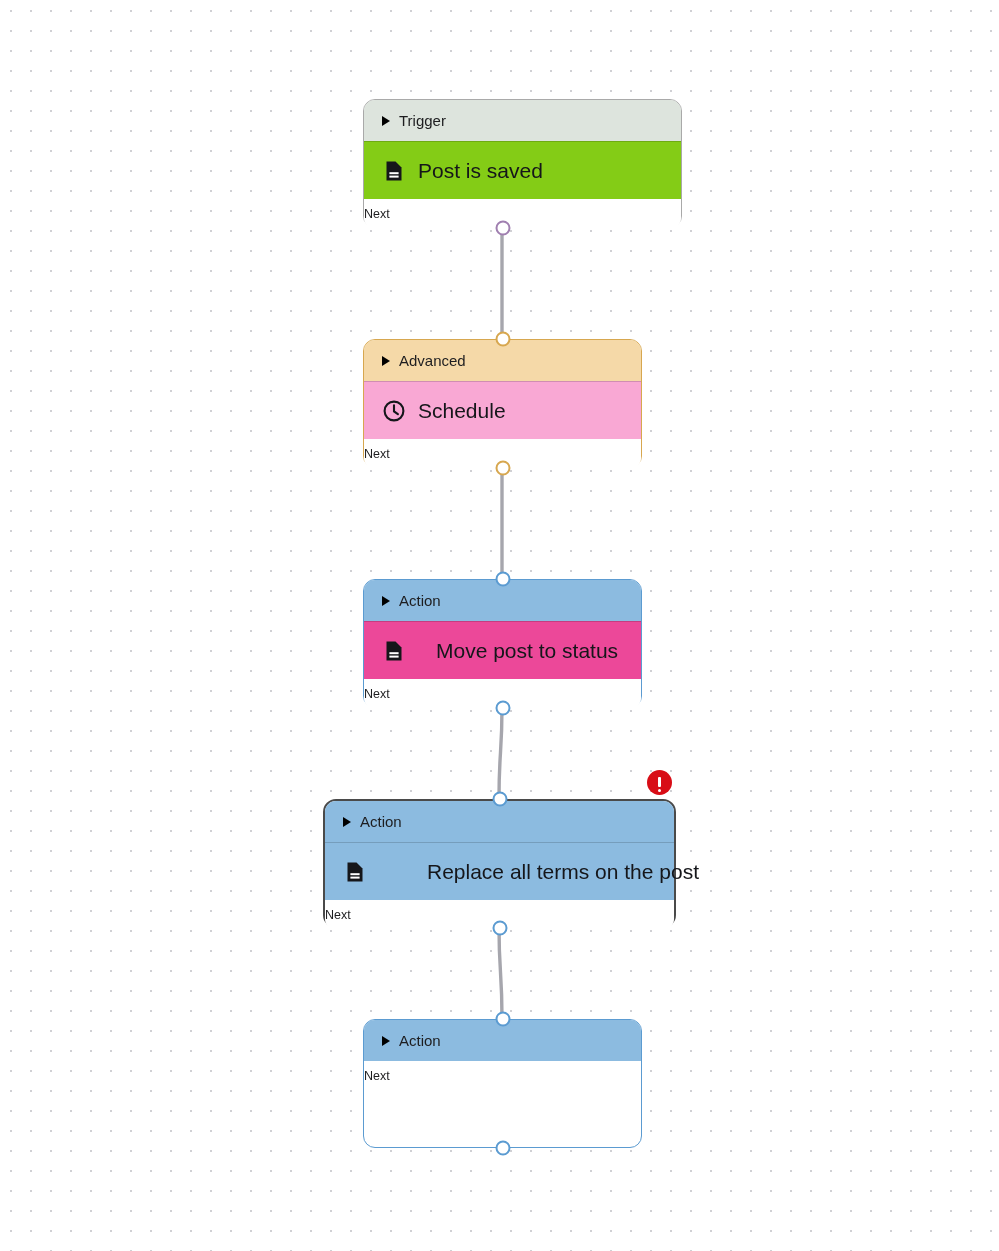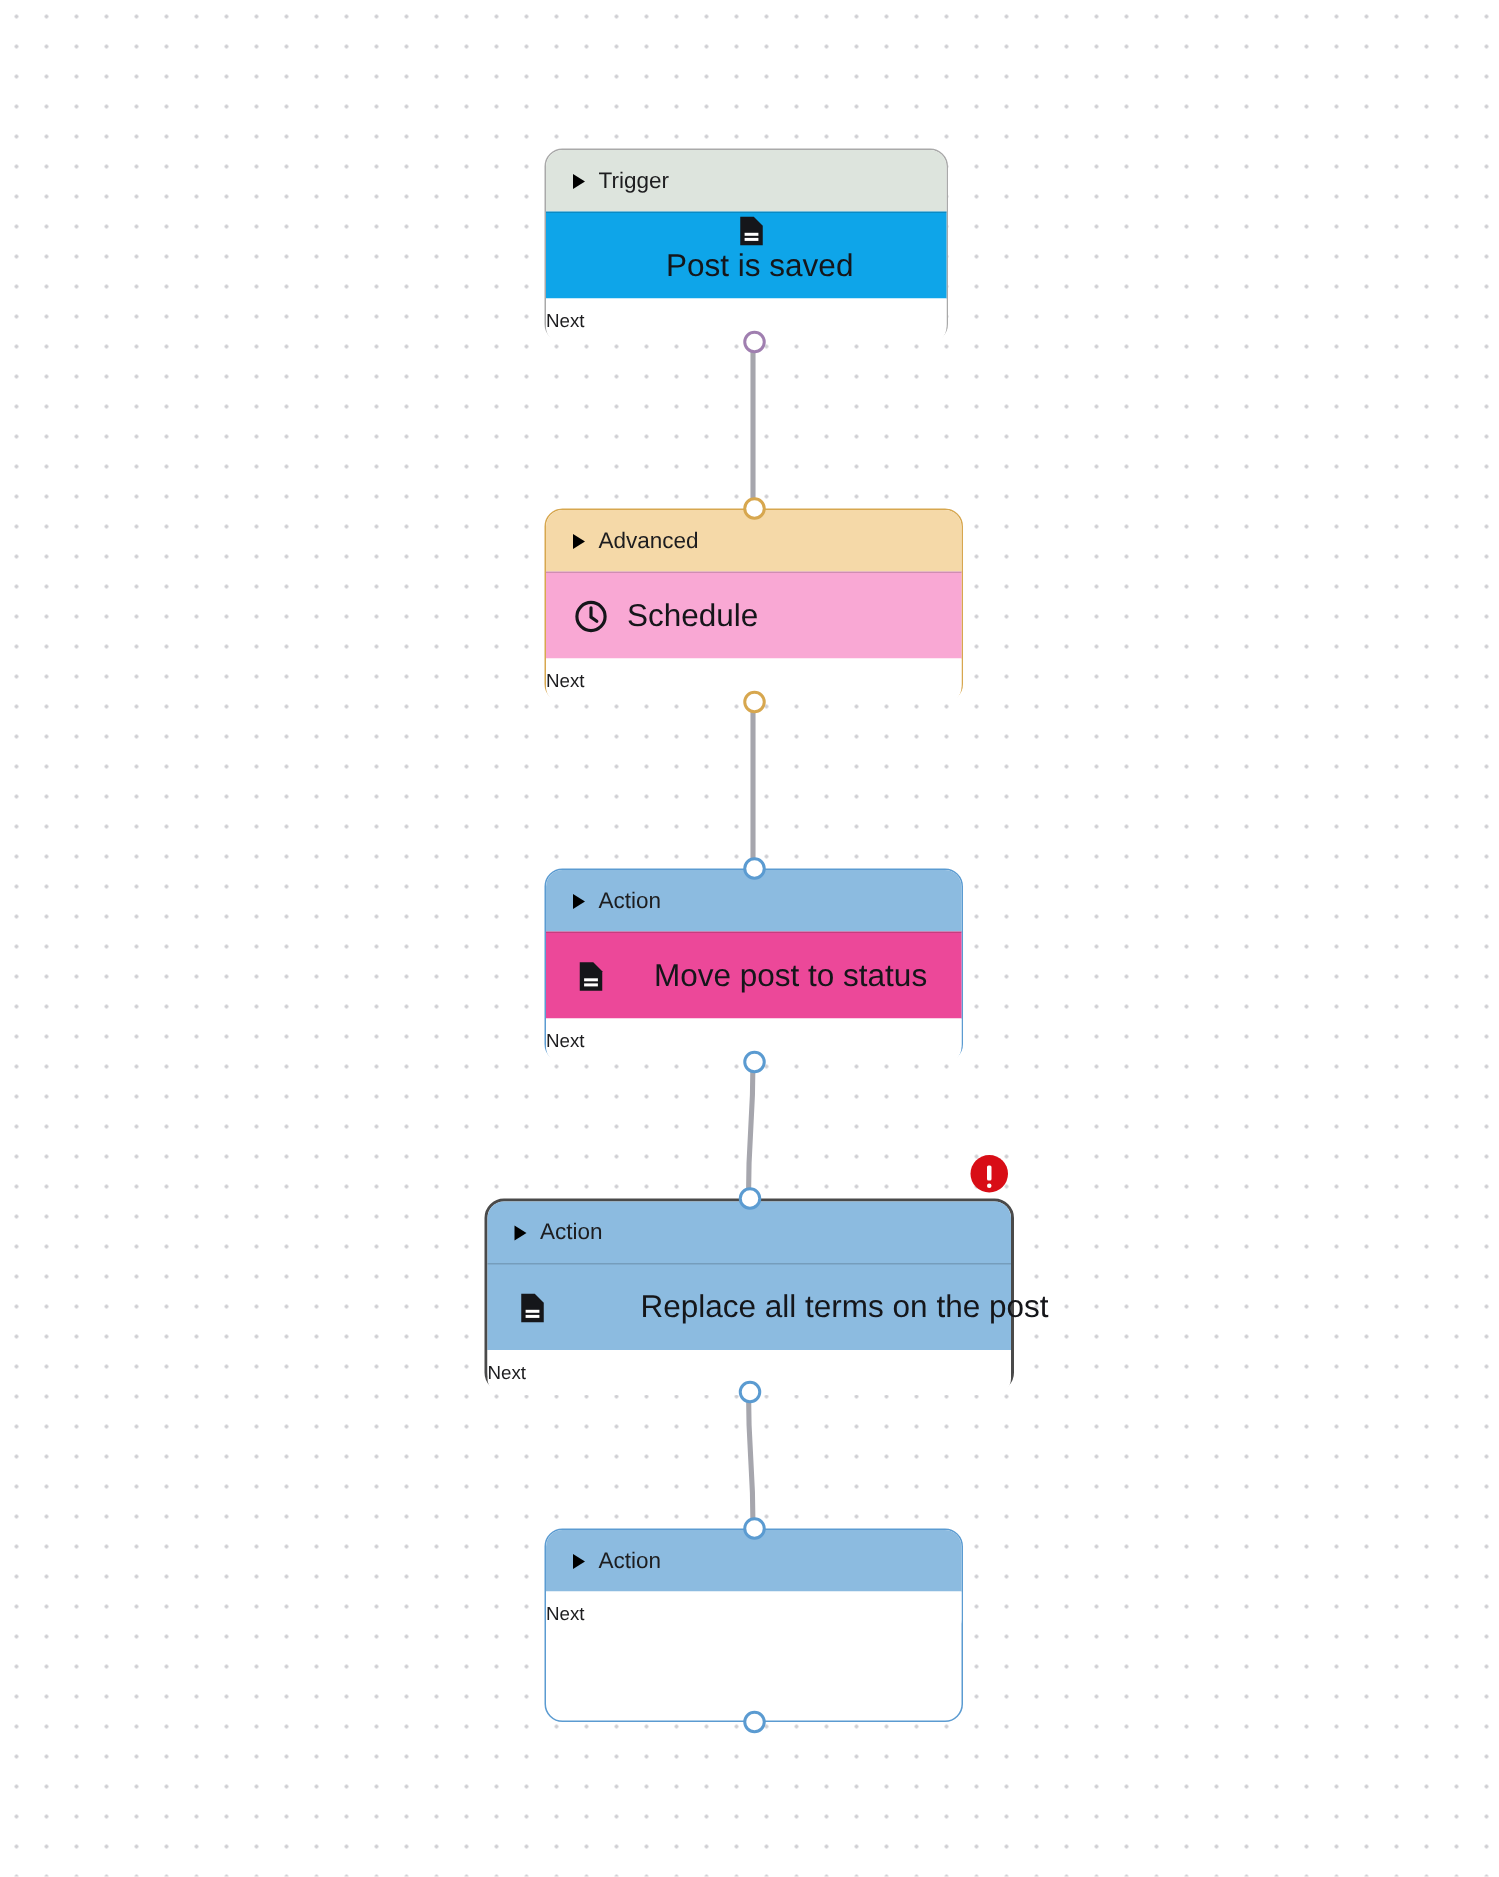--- a/index.html
+++ b/index.html
@@ -157,26 +157,26 @@
 <div id="canvas">
 
   <svg id="edges" viewBox="0 0 999 1251" width="999" height="1251">
       <path d="M 502 227 C 502 282.5, 502 282.5, 502 338" fill="none" stroke="#a6a6ad" stroke-width="3.4"></path>
       <path d="M 502 467 C 502 522.5, 502 522.5, 502 578" fill="none" stroke="#a6a6ad" stroke-width="3.4"></path>
       <path d="M 502 707 C 502 752.5, 499 752.5, 499 798" fill="none" stroke="#a6a6ad" stroke-width="3.4"></path>
       <path d="M 499 927 C 499 972.5, 502 972.5, 502 1018" fill="none" stroke="#a6a6ad" stroke-width="3.4"></path>
     </svg>
 
   <div id="node-layer">
-      <div class="node" style="left: 363px; top: 99px; width: 269px; height: 129px; border-color: rgb(169, 169, 169);">
+      <div class="node" style="left: 363px; top: 99px; width: 319px; height: 129px; border-color: rgb(169, 169, 169);">
         <div class="node-head" style="background: rgb(221, 228, 221);">
           <span class="caret"></span>
           <span>Trigger</span>
         </div>
-        <div class="node-body" style="background: #0ea5e9; flex-direction: column;">
+        <div class="node-body" style="background: #84cc16;">
           <span class="icon">
             <svg width="24" height="24" viewBox="0 0 24 24">
               <path d="M4.5 2.5 h9 L19.5 8.5 v13 h-15 z" fill="#15161a"></path>
               <rect x="7.4" y="13.2" width="9.2" height="2" fill="#ffffff"></rect>
               <rect x="7.4" y="16.6" width="9.2" height="2" fill="#ffffff"></rect>
             </svg>
           </span>
           <span class="label">Post is saved</span>
         </div>
         <div class="node-foot">

